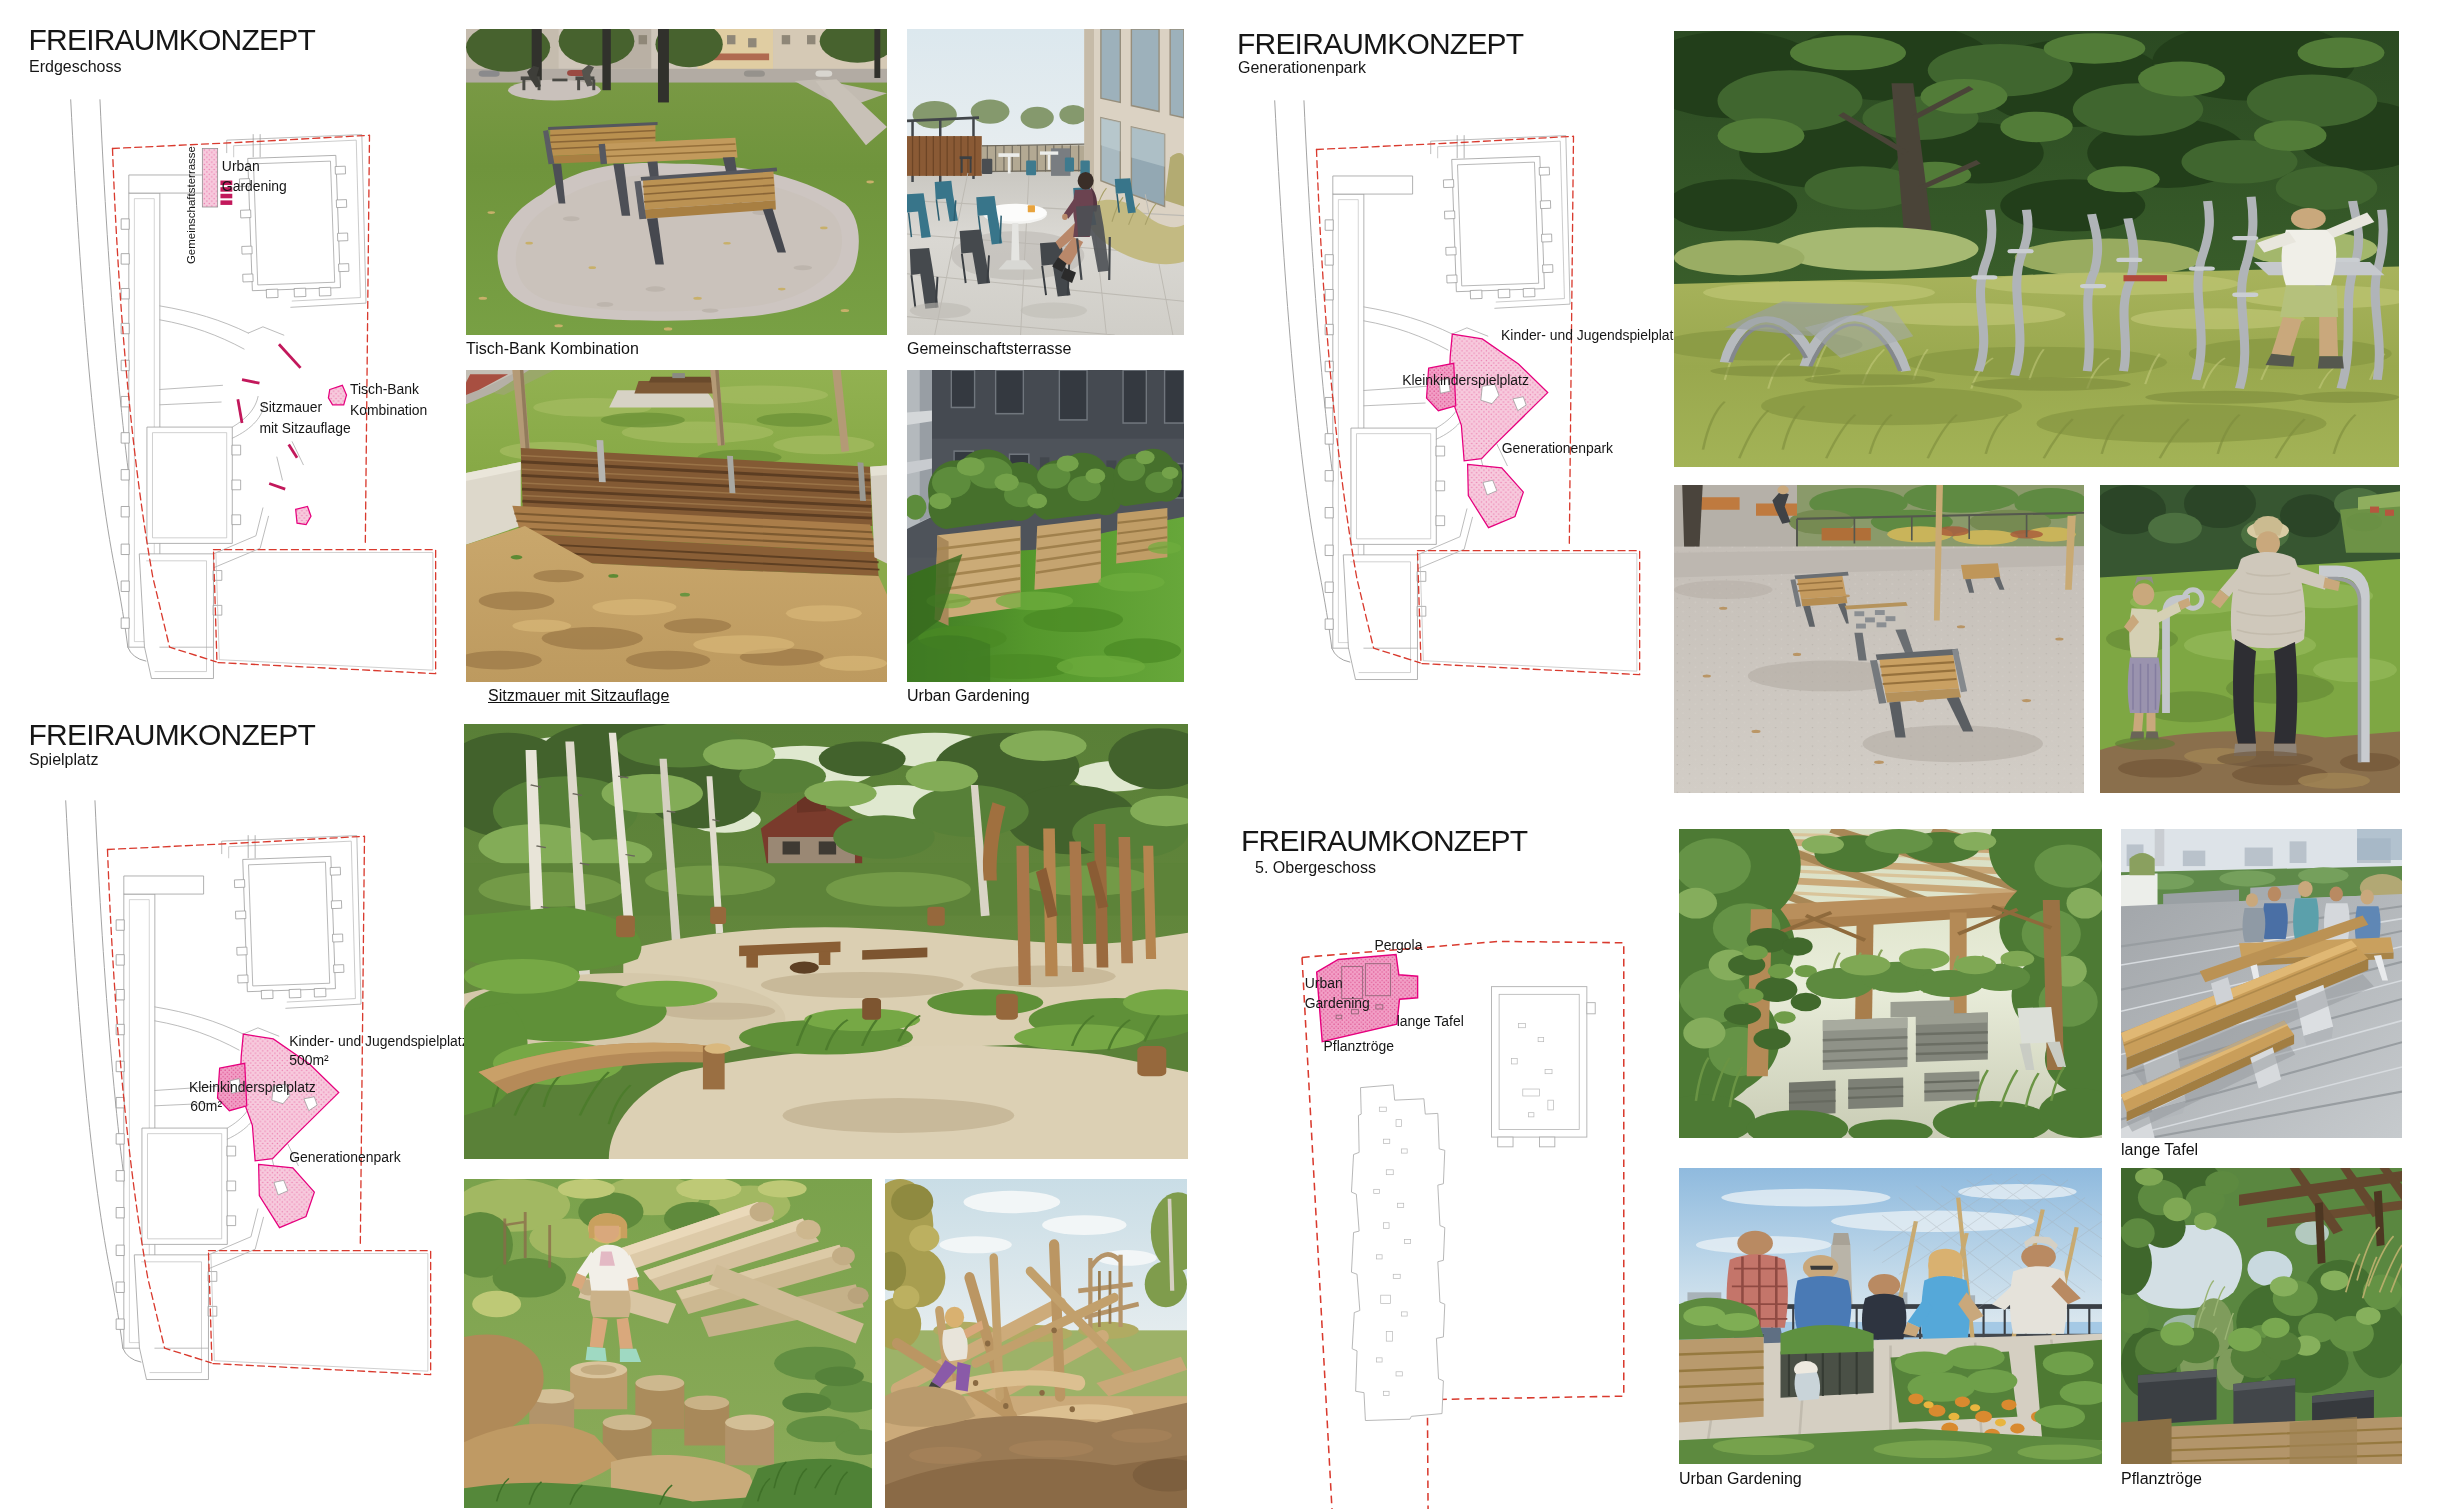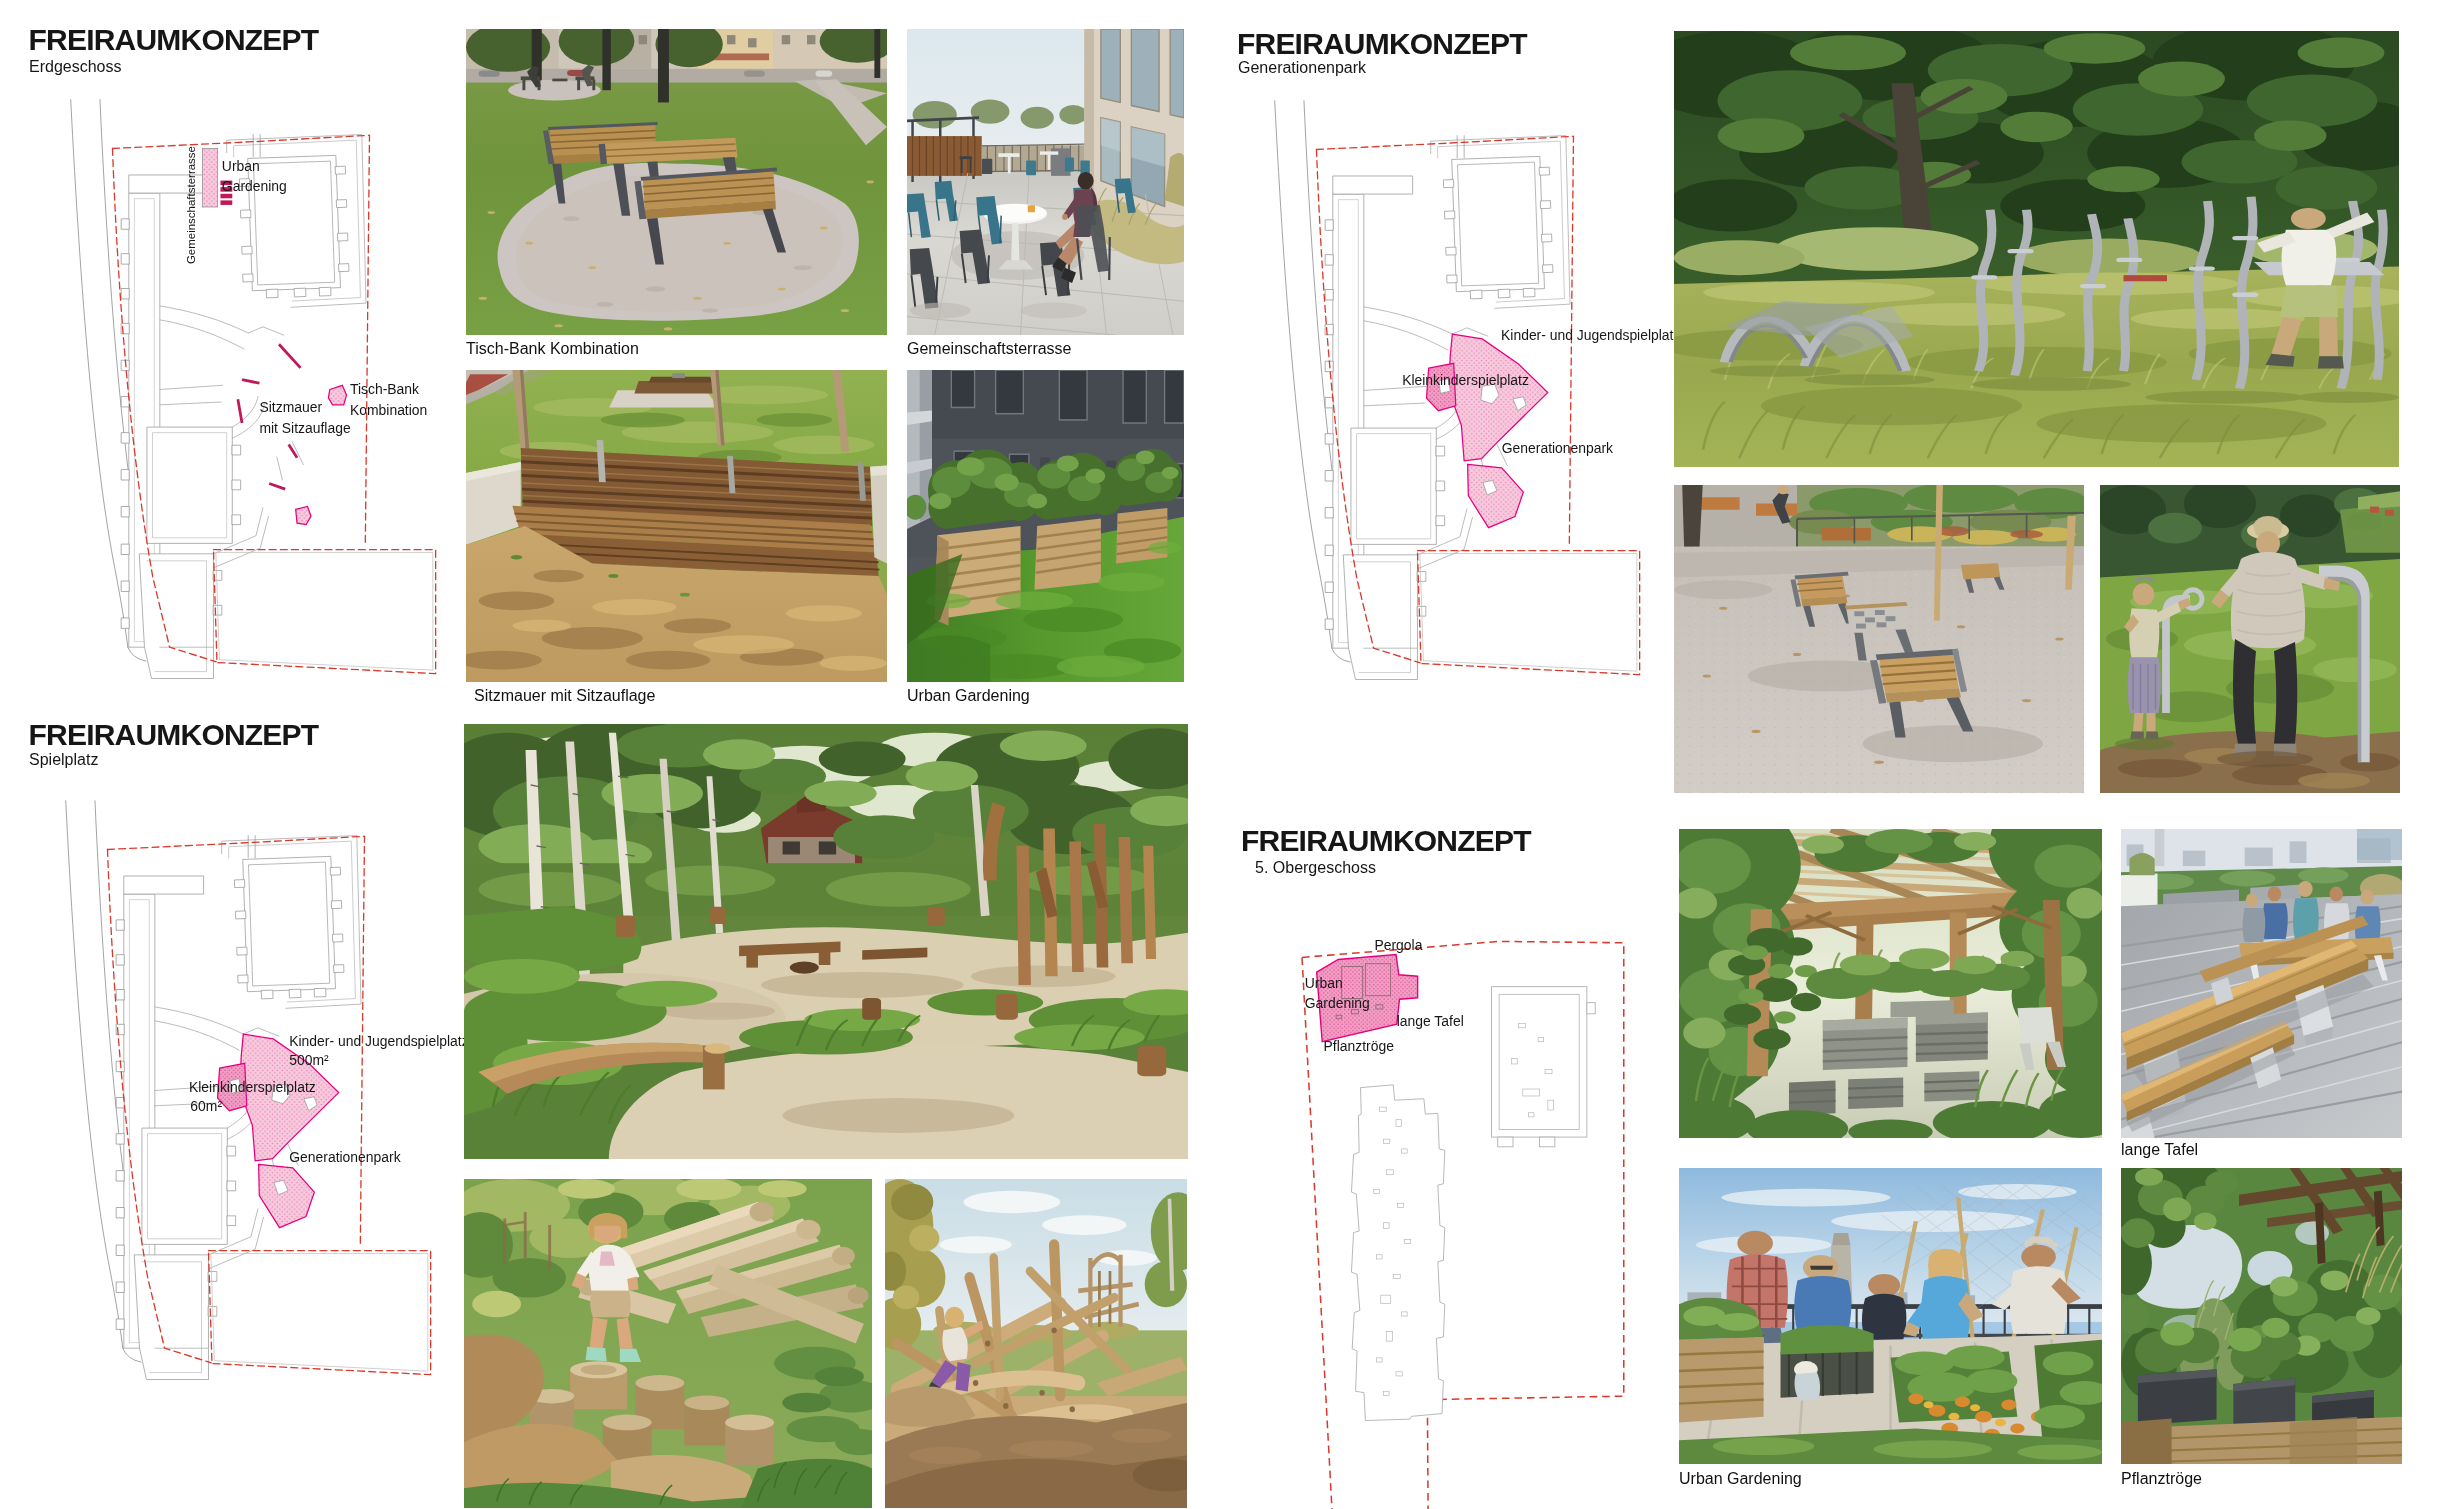--- a/index.html
+++ b/index.html
@@ -1,18 +1,18 @@
 <!DOCTYPE html>
 <html style="font-size:11px"><head>
 <meta charset="utf-8">
 <style>
   html,body{margin:0;padding:0;background:#fff;}
   body{width:2438px;height:1509px;position:relative;font-family:"Liberation Sans",sans-serif;overflow:hidden;}
   .abs{position:absolute;}
-  .h1{font-weight:bold;font-size:30px;color:#161616;letter-spacing:-0.8px;line-height:1;}
+  .h1{font-weight:normal;font-size:30px;color:#161616;letter-spacing:-0.8px;line-height:1;}
   .h2{font-size:16px;color:#161616;line-height:1;}
   .cap{font-size:16px;color:#111;line-height:1;text-align:right;}
   .photo{position:absolute;overflow:hidden;}
   .photo svg{display:block;width:100%;height:100%;}
   .plan{position:absolute;overflow:visible;}
 </style>
 </head>
 <body>
 
 <div class="abs h1" style="left:28.6px;top:25px;">FREIRAUMKONZEPT</div>
@@ -22,21 +22,21 @@
 <div class="abs h2" style="left:29px;top:752px;">Spielplatz</div>
 
 <div class="abs h1" style="left:1237px;top:29px;">FREIRAUMKONZEPT</div>
 <div class="abs h2" style="left:1238px;top:60px;">Generationenpark</div>
 
 <div class="abs h1" style="left:1241px;top:826px;">FREIRAUMKONZEPT</div>
 <div class="abs h2" style="left:1242px;top:860px;margin-left:13px;">5. Obergeschoss</div>
 
 <div class="abs cap" style="left:466px;top:341px;">Tisch-Bank Kombination</div>
 <div class="abs cap" style="left:907px;top:341px;">Gemeinschaftsterrasse</div>
-<div class="abs cap" style="left:474px;top:688px;">Sitzmauer mit Sitzauflage</div>
+<div class="abs cap" style="left:488px;top:688px;text-decoration:underline;">Sitzmauer mit Sitzauflage</div>
 <div class="abs cap" style="left:907px;top:688px;">Urban Gardening</div>
 <div class="abs cap" style="left:1679px;top:1167px;">begrünte Pergola</div>
 <div class="abs cap" style="left:2121px;top:1142px;">lange Tafel</div>
 <div class="abs cap" style="left:1679px;top:1471px;">Urban Gardening</div>
 <div class="abs cap" style="left:2121px;top:1471px;">Pflanztröge</div>
 
 <svg width="0" height="0" style="position:absolute">
 <defs>
 <pattern id="pdots" width="7" height="7" patternUnits="userSpaceOnUse">
   <rect width="7" height="7" fill="#f7cadd"></rect>

